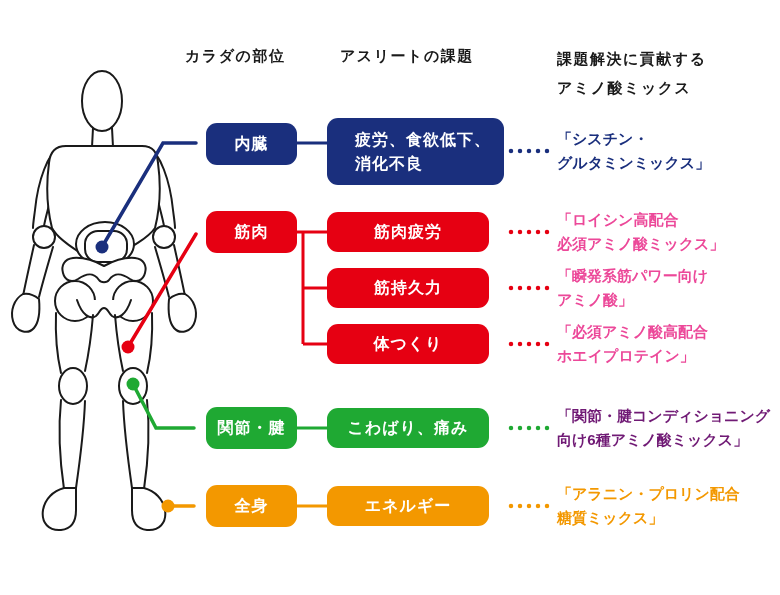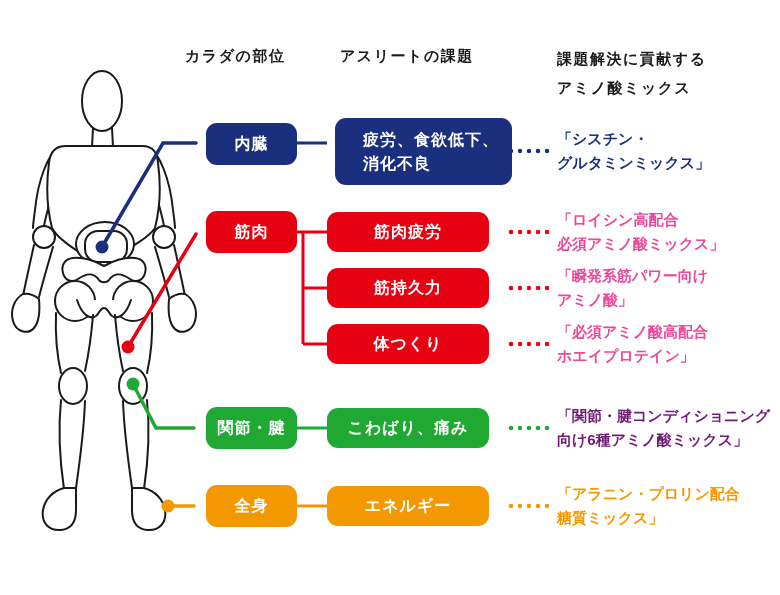--- a/index.html
+++ b/index.html
@@ -17,21 +17,21 @@
     color:#fff;font-weight:bold;font-size:16px;letter-spacing:1px;
     display:flex;align-items:center;justify-content:center;white-space:nowrap;margin-left:12px;
   }
   .issue-box{
     position:absolute;left:327px;width:162px;height:40px;border-radius:11px;
     color:#fff;font-weight:bold;font-size:16px;letter-spacing:1px;
     display:flex;align-items:center;justify-content:center;white-space:nowrap;
   }
   .issue-box.tall{
     height:67px;flex-direction:column;align-items:flex-start;justify-content:center;
-    padding-left:28px;width:149px;line-height:24px;margin-left:8px;
+    padding-left:28px;width:149px;line-height:24px;
   }
   .sol{
     position:absolute;left:557px;font-weight:bold;font-size:15px;line-height:24px;
     letter-spacing:0px;white-space:nowrap;
   }
   .bg-navy{background:#1a2f7d}.bg-red{background:#e60012}.bg-green{background:#1fa933}.bg-orange{background:#f39800}
   .t-navy{color:#1a2f7d}.t-red{color:#ec4899}.t-green{color:#701a75}.t-orange{color:#f39800}
   svg{position:absolute;left:0;top:0;}
 </style>
 </head>

